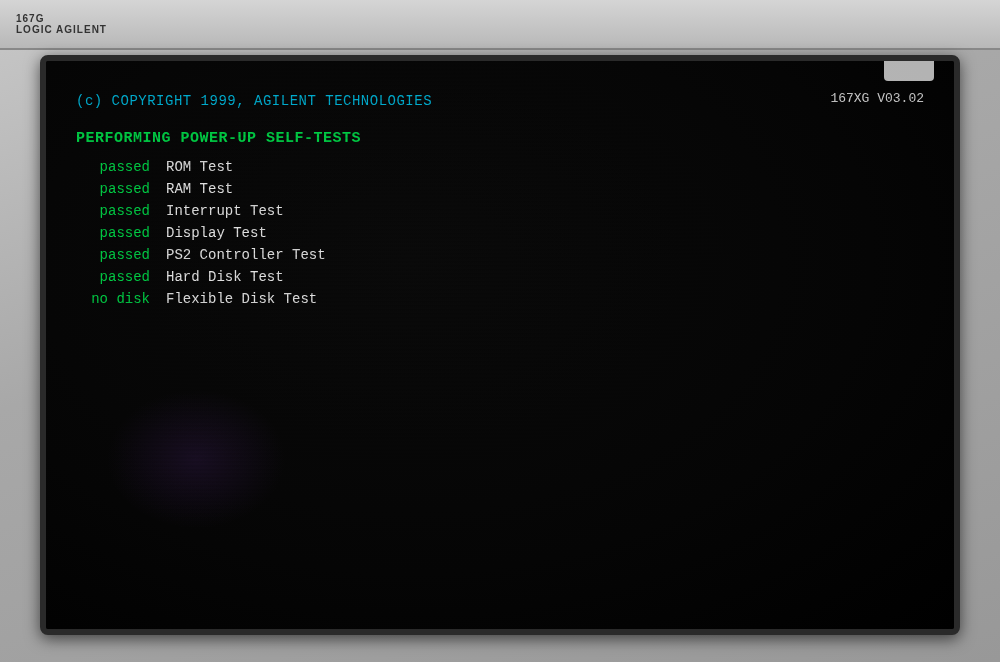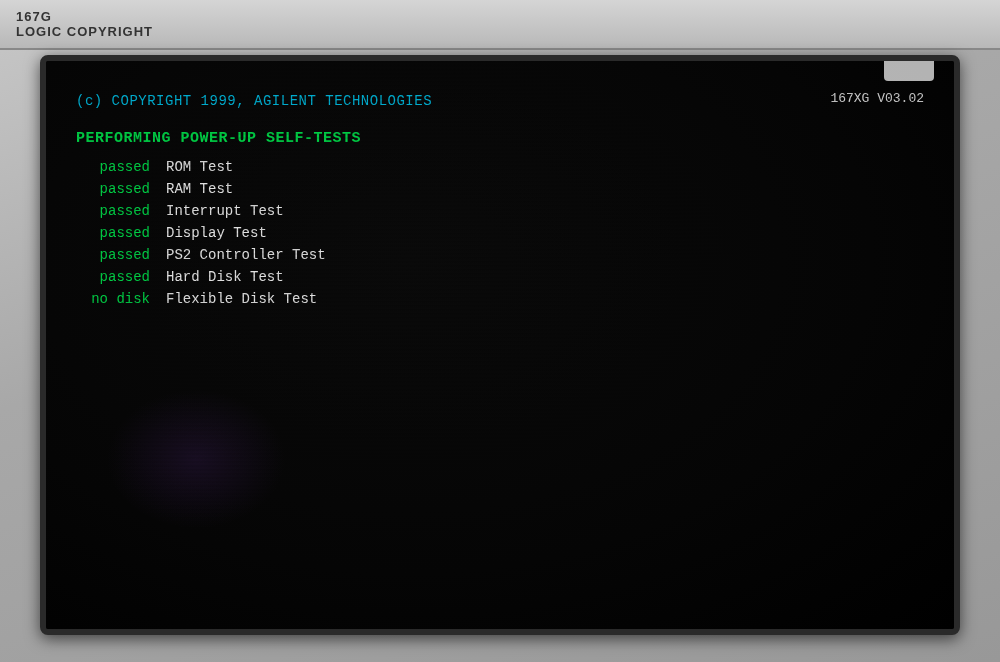--- a/index.html
+++ b/index.html
@@ -30,21 +30,21 @@
       width: 1000px;
       height: 50px;
       background: linear-gradient(180deg, #d5d5d5 0%, #b8b8b8 100%);
       border-bottom: 2px solid #888;
       display: flex;
       align-items: center;
       padding-left: 16px;
     }
 
     .instrument-label {
-      font-size: 13px;
+      font-size: 10px;
       font-weight: bold;
       color: #333;
       letter-spacing: 1px;
     }
 
     
     .screen-outer {
       position: absolute;
       top: 55px;
       left: 40px;
@@ -173,21 +173,21 @@
     }
   </style>
 </head>
 <body>
 
 <div class="instrument-bezel">
 
   <div class="bezel-top-bar">
     <div>
       <div class="instrument-label">167G</div>
-      <div class="instrument-label">LOGIC COPYRIGHT</div>
+      <div class="instrument-label">LOGIC AGILENT</div>
     </div>
   </div>
 
   <div class="screen-outer">
     <div class="screen-glare"></div>
 
     <div class="screen-surface">
       <div class="screen-reflection"></div>
 
       <div class="version-label">167XG V03.02</div>

